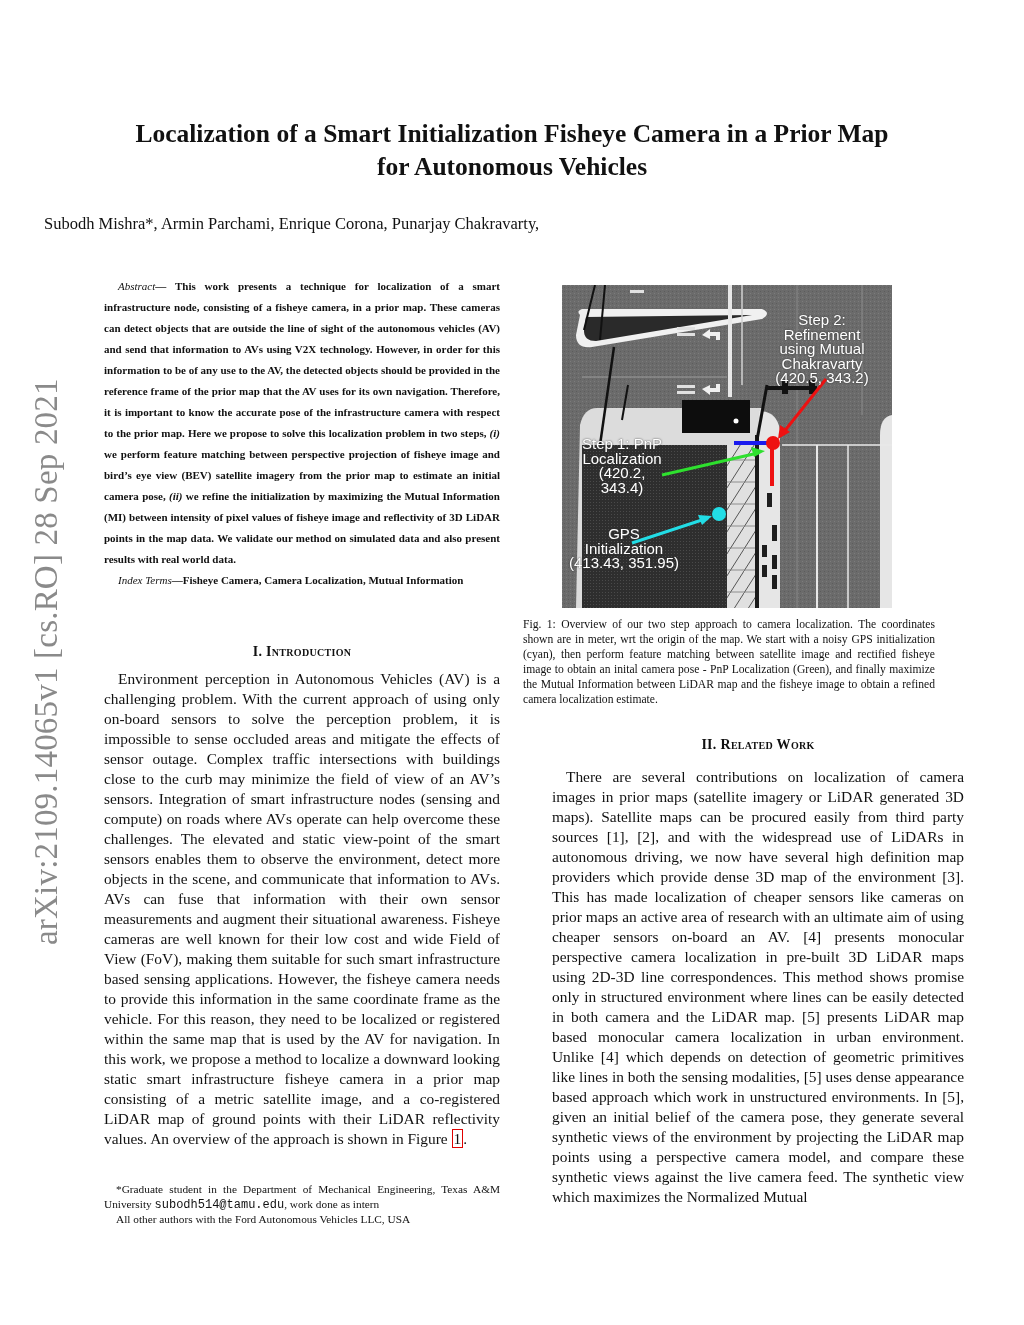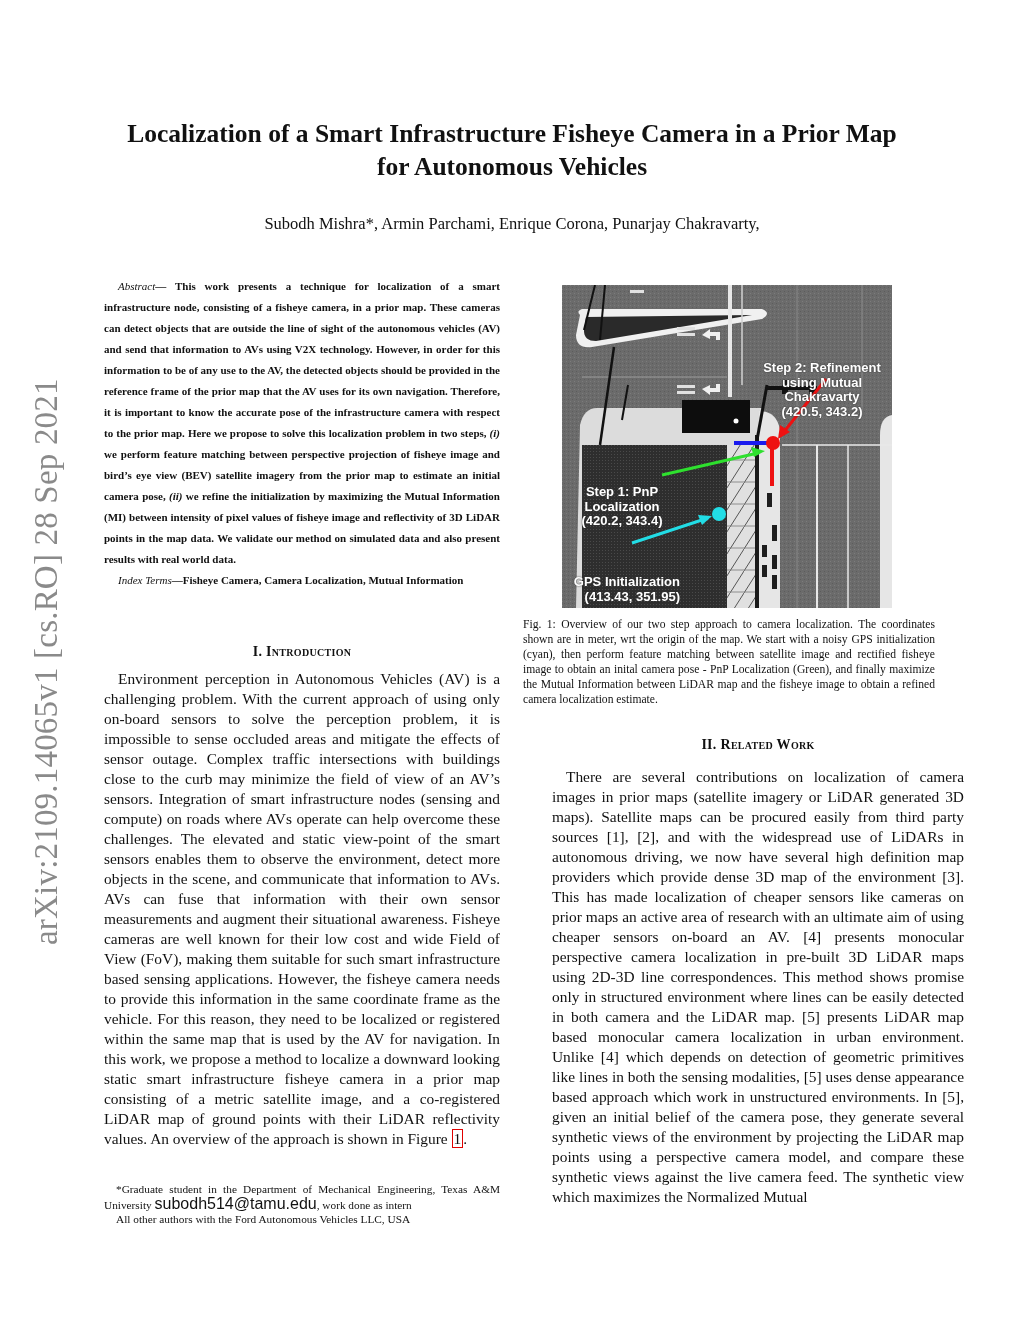--- a/index.html
+++ b/index.html
@@ -1,44 +1,44 @@
 <!DOCTYPE html>
 <html><head>
 <meta charset="utf-8">
 <style>
   html, body { margin: 0; padding: 0; background: #ffffff; }
   body { width: 1024px; height: 1325px; position: relative; overflow: hidden; font-family: "Liberation Serif", "DejaVu Serif", serif; color: #111; }
   .arxiv { position: absolute; left: 28px; top: 945px; transform-origin: left top; transform: rotate(-90deg); font-size: 33px; color: #8a8a8a; white-space: nowrap; letter-spacing: 0.2px; font-family: "Liberation Serif", serif; }
   .title { position: absolute; left: 60px; top: 117px; width: 904px; text-align: center; font-weight: bold; font-size: 25.5px; line-height: 33px; }
-  .authors { position: absolute; left: 60px; top: 212px; width: 904px; text-align: center; font-size: 16.5px; line-height: 23px; }
+  .authors { position: absolute; left: 44px; top: 212px; width: 904px; font-size: 16.5px; line-height: 23px; }
   .col { position: absolute; width: 396px; font-size: 15.4px; line-height: 20px; text-align: justify; }
   .col-left { left: 104px; }
   .col-right { left: 523px; width: 412px; margin-left: 29px; }
   .abstract { top: 276px; font-weight: bold; font-size: 11px; line-height: 21px; }
   .abstract .lead { font-style: italic; font-weight: normal; }
   .abstract p { margin: 0; text-indent: 14px; }
   .it { font-style: italic; }
   .section-h { text-align: center; font-size: 14px; letter-spacing: 0.3px; margin: 0; }
   .sc { font-variant: small-caps; }
   .body p { margin: 0; text-indent: 14px; }
   .figure { position: absolute; left: 562px; top: 285px; width: 330px; height: 323px; background: #6e6e6e; overflow: hidden; }
   .caption { position: absolute; left: 523px; top: 617px; width: 412px; font-size: 11.6px; line-height: 15px; text-align: justify; }
   .footnote { position: absolute; left: 104px; top: 1182px; width: 396px; font-size: 11.3px; line-height: 14.5px; text-align: justify; }
   .footnote p { margin: 0; text-indent: 12px; }
-  .mono { font-family: Liberation Sans, sans-serif; font-size: 16px; }
+  .mono { font-family: Liberation Mono, monospace; font-size: 12px; }
   .figref { border: 1px solid #e00000; padding: 0 1px; }
-  .fig-label { position: absolute; font-family: "Liberation Sans", "DejaVu Sans", sans-serif; font-weight: bold; color: #ffffff; font-size: 13px; line-height: 14.5px; text-align: center; text-shadow: 0 0 2px #333; margin-top: 48px; }
+  .fig-label { position: absolute; font-family: "Liberation Sans", "DejaVu Sans", sans-serif; font-weight: normal; color: #ffffff; font-size: 15px; line-height: 14.5px; text-align: center; text-shadow: 0 0 2px #333; }
 </style>
 </head>
 <body>
 
 <div class="arxiv">arXiv:2109.14065v1  [cs.RO]  28 Sep 2021</div>
 
 <div class="title">
-  <div>Localization of a Smart Infrastructure Fisheye Camera in a Prior Map</div>
+  <div>Localization of a Smart Initialization Fisheye Camera in a Prior Map</div>
   <div>for Autonomous Vehicles</div>
 </div>
 <div class="authors">
   <div>Subodh Mishra*, Armin Parchami, Enrique Corona, Punarjay Chakravarty,</div>
 </div>
 
 <div class="col col-left abstract">
   <p><span class="lead">Abstract</span><span>—</span> <span>This work presents a technique for localization of a smart infrastructure node, consisting of a fisheye camera, in a prior map. These cameras can detect objects that are outside the line of sight of the autonomous vehicles (AV) and send that information to AVs using V2X technology. However, in order for this information to be of any use to the AV, the detected objects should be provided in the reference frame of the prior map that the AV uses for its own navigation. Therefore, it is important to know the accurate pose of the infrastructure camera with respect to the prior map. Here we propose to solve this localization problem in two steps, </span><span class="it">(i)</span><span> we perform feature matching between perspective projection of fisheye image and bird’s eye view (BEV) satellite imagery from the prior map to estimate an initial camera pose, </span><span class="it">(ii)</span><span> we refine the initialization by maximizing the Mutual Information (MI) between intensity of pixel values of fisheye image and reflectivity of 3D LiDAR points in the map data. We validate our method on simulated data and also present results with real world data.</span></p>
   <p><span class="lead">Index Terms</span><span>—</span><span>Fisheye Camera, Camera Localization, Mutual Information</span></p>
 </div>
@@ -146,21 +146,21 @@
     <div>Step 2: Refinement</div>
     <div>using Mutual</div>
     <div>Chakravarty</div>
     <div>(420.5, 343.2)</div>
   </div>
   <div class="fig-label" style="left:14px; top:152px; width:92px;">
     <div>Step 1: PnP</div>
     <div>Localization</div>
     <div>(420.2, 343.4)</div>
   </div>
-  <div class="fig-label" style="left:6px; top:242px; width:112px;text-align:right;">
+  <div class="fig-label" style="left:6px; top:242px; width:112px;">
     <div>GPS Initialization</div>
     <div>(413.43, 351.95)</div>
   </div>
 </div>
 
 <div class="caption">Fig. 1: Overview of our two step approach to camera localization. The coordinates shown are in meter, wrt the origin of the map. We start with a noisy GPS initialization (cyan), then perform feature matching between satellite image and rectified fisheye image to obtain an inital camera pose - PnP Localization (Green), and finally maximize the Mutual Information between LiDAR map and the fisheye image to obtain a refined camera localization estimate.</div>
 
 <div class="col col-right body" style="top:735px;">
   <h2 class="section-h" style="margin-bottom:12px;"><span>II. </span><span class="sc">Related Work</span></h2>
   <p>There are several contributions on localization of camera images in prior maps (satellite imagery or LiDAR generated 3D maps). Satellite maps can be procured easily from third party sources [1], [2], and with the widespread use of LiDARs in autonomous driving, we now have several high definition map providers which provide dense 3D map of the environment [3]. This has made localization of cheaper sensors like cameras on prior maps an active area of research with an ultimate aim of using cheaper sensors on-board an AV. [4] presents monocular perspective camera localization in pre-built 3D LiDAR maps using 2D-3D line correspondences. This method shows promise only in structured environment where lines can be easily detected in both camera and the LiDAR map. [5] presents LiDAR map based monocular camera localization in urban environment. Unlike [4] which depends on detection of geometric primitives like lines in both the sensing modalities, [5] uses dense appearance based approach which work in unstructured environments. In [5], given an initial belief of the camera pose, they generate several synthetic views of the environment by projecting the LiDAR map points using a perspective camera model, and compare these synthetic views against the live camera feed. The synthetic view which maximizes the Normalized Mutual</p>

